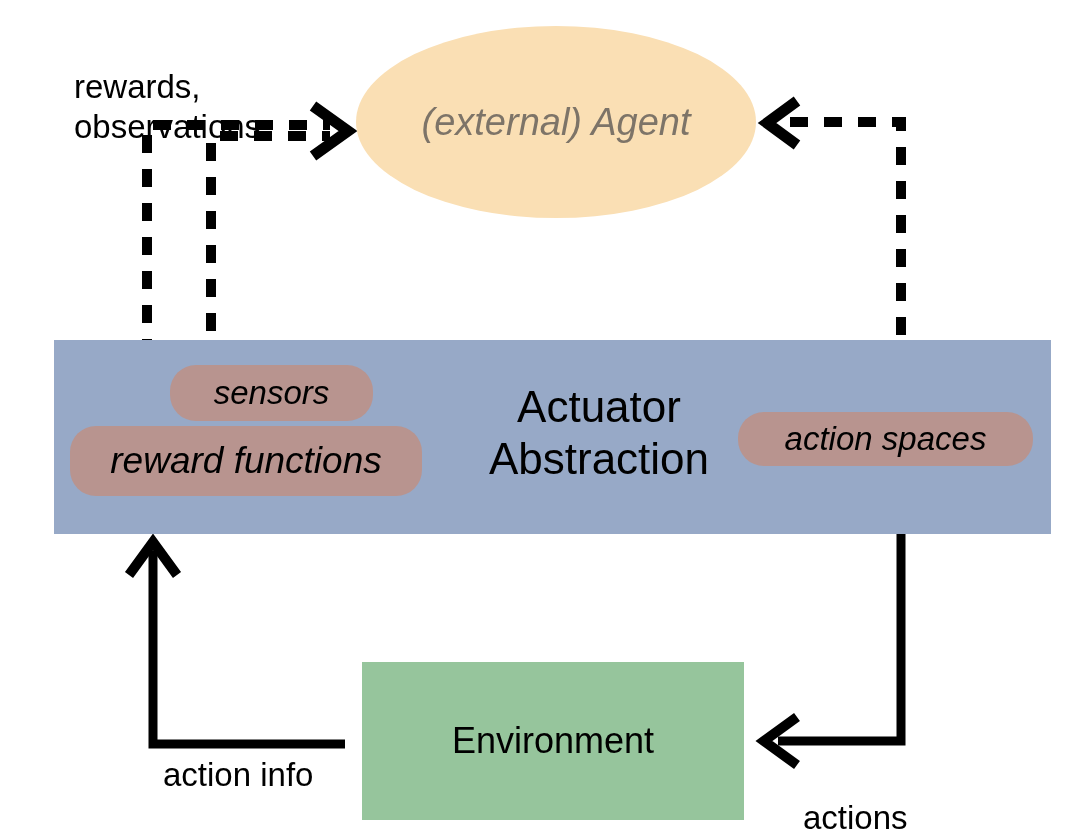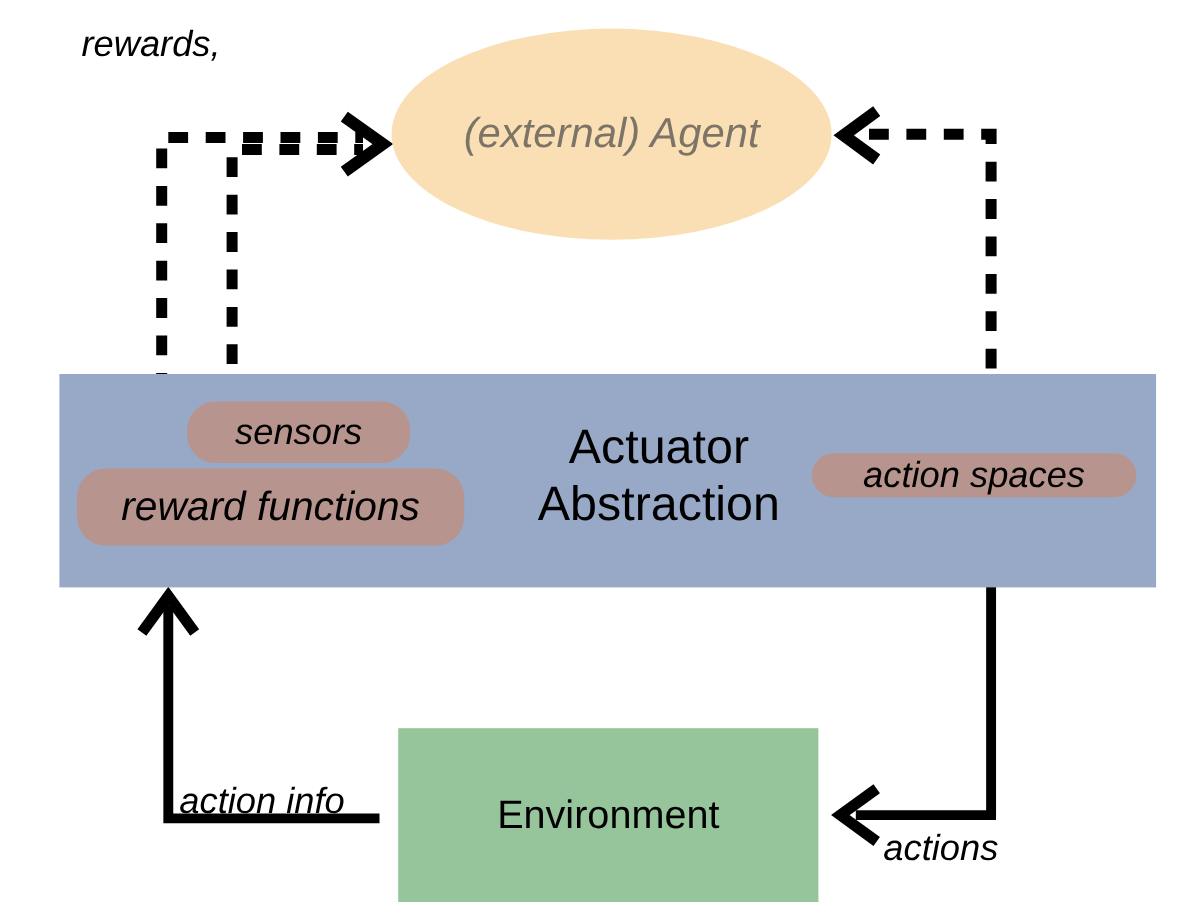--- a/index.html
+++ b/index.html
@@ -14,25 +14,25 @@
     position: relative;
     width: 1091px;
     height: 836px;
     background: #ffffff;
     overflow: hidden;
   }
   .abs { position: absolute; }
 
   
   .edge-label {
-    font-style: italic;
     font-size: 33px;
     color: #000000;
     white-space: nowrap;
     line-height: 1.22;
+    margin-top: 47px;
   }
 
   
   #agent-ellipse {
     left: 356px;
     top: 26px;
     width: 400px;
     height: 192px;
     background: #fadfb4;
     border-radius: 50%;
@@ -88,21 +88,21 @@
     left: 70px;
     top: 426px;
     width: 352px;
     height: 70px;
     font-size: 37px;
   }
   #pill-action-spaces {
     left: 738px;
     top: 412px;
     width: 295px;
-    height: 40px;
+    height: 54px;
     font-size: 33px;
   }
 
   
   #environment-box {
     left: 362px;
     top: 662px;
     width: 382px;
     height: 158px;
     background: #96c59c;
@@ -153,20 +153,21 @@
 
     <path d="M797,717 L764,741 L797,765" fill="none" stroke="#000000" stroke-width="10" stroke-linecap="butt" stroke-linejoin="miter"></path>
 
     <path d="M345,744 L153,744 L153,551" fill="none" stroke="#000000" stroke-width="9" stroke-linecap="butt" stroke-linejoin="miter"></path>
 
     <path d="M129,575 L153,542 L177,575" fill="none" stroke="#000000" stroke-width="10" stroke-linecap="butt" stroke-linejoin="miter"></path>
   </svg>
 
   <div id="label-rewards-observations" class="abs edge-label">
     <div>rewards,</div>
+    <div>observations.</div>
   </div>
 
   <div id="agent-ellipse" class="abs">
     <span id="agent-label">(external) Agent</span>
   </div>
 
   <div id="abstraction-band" class="abs"></div>
 
   <div id="abstraction-title" class="abs">
     <div>Actuator</div>

